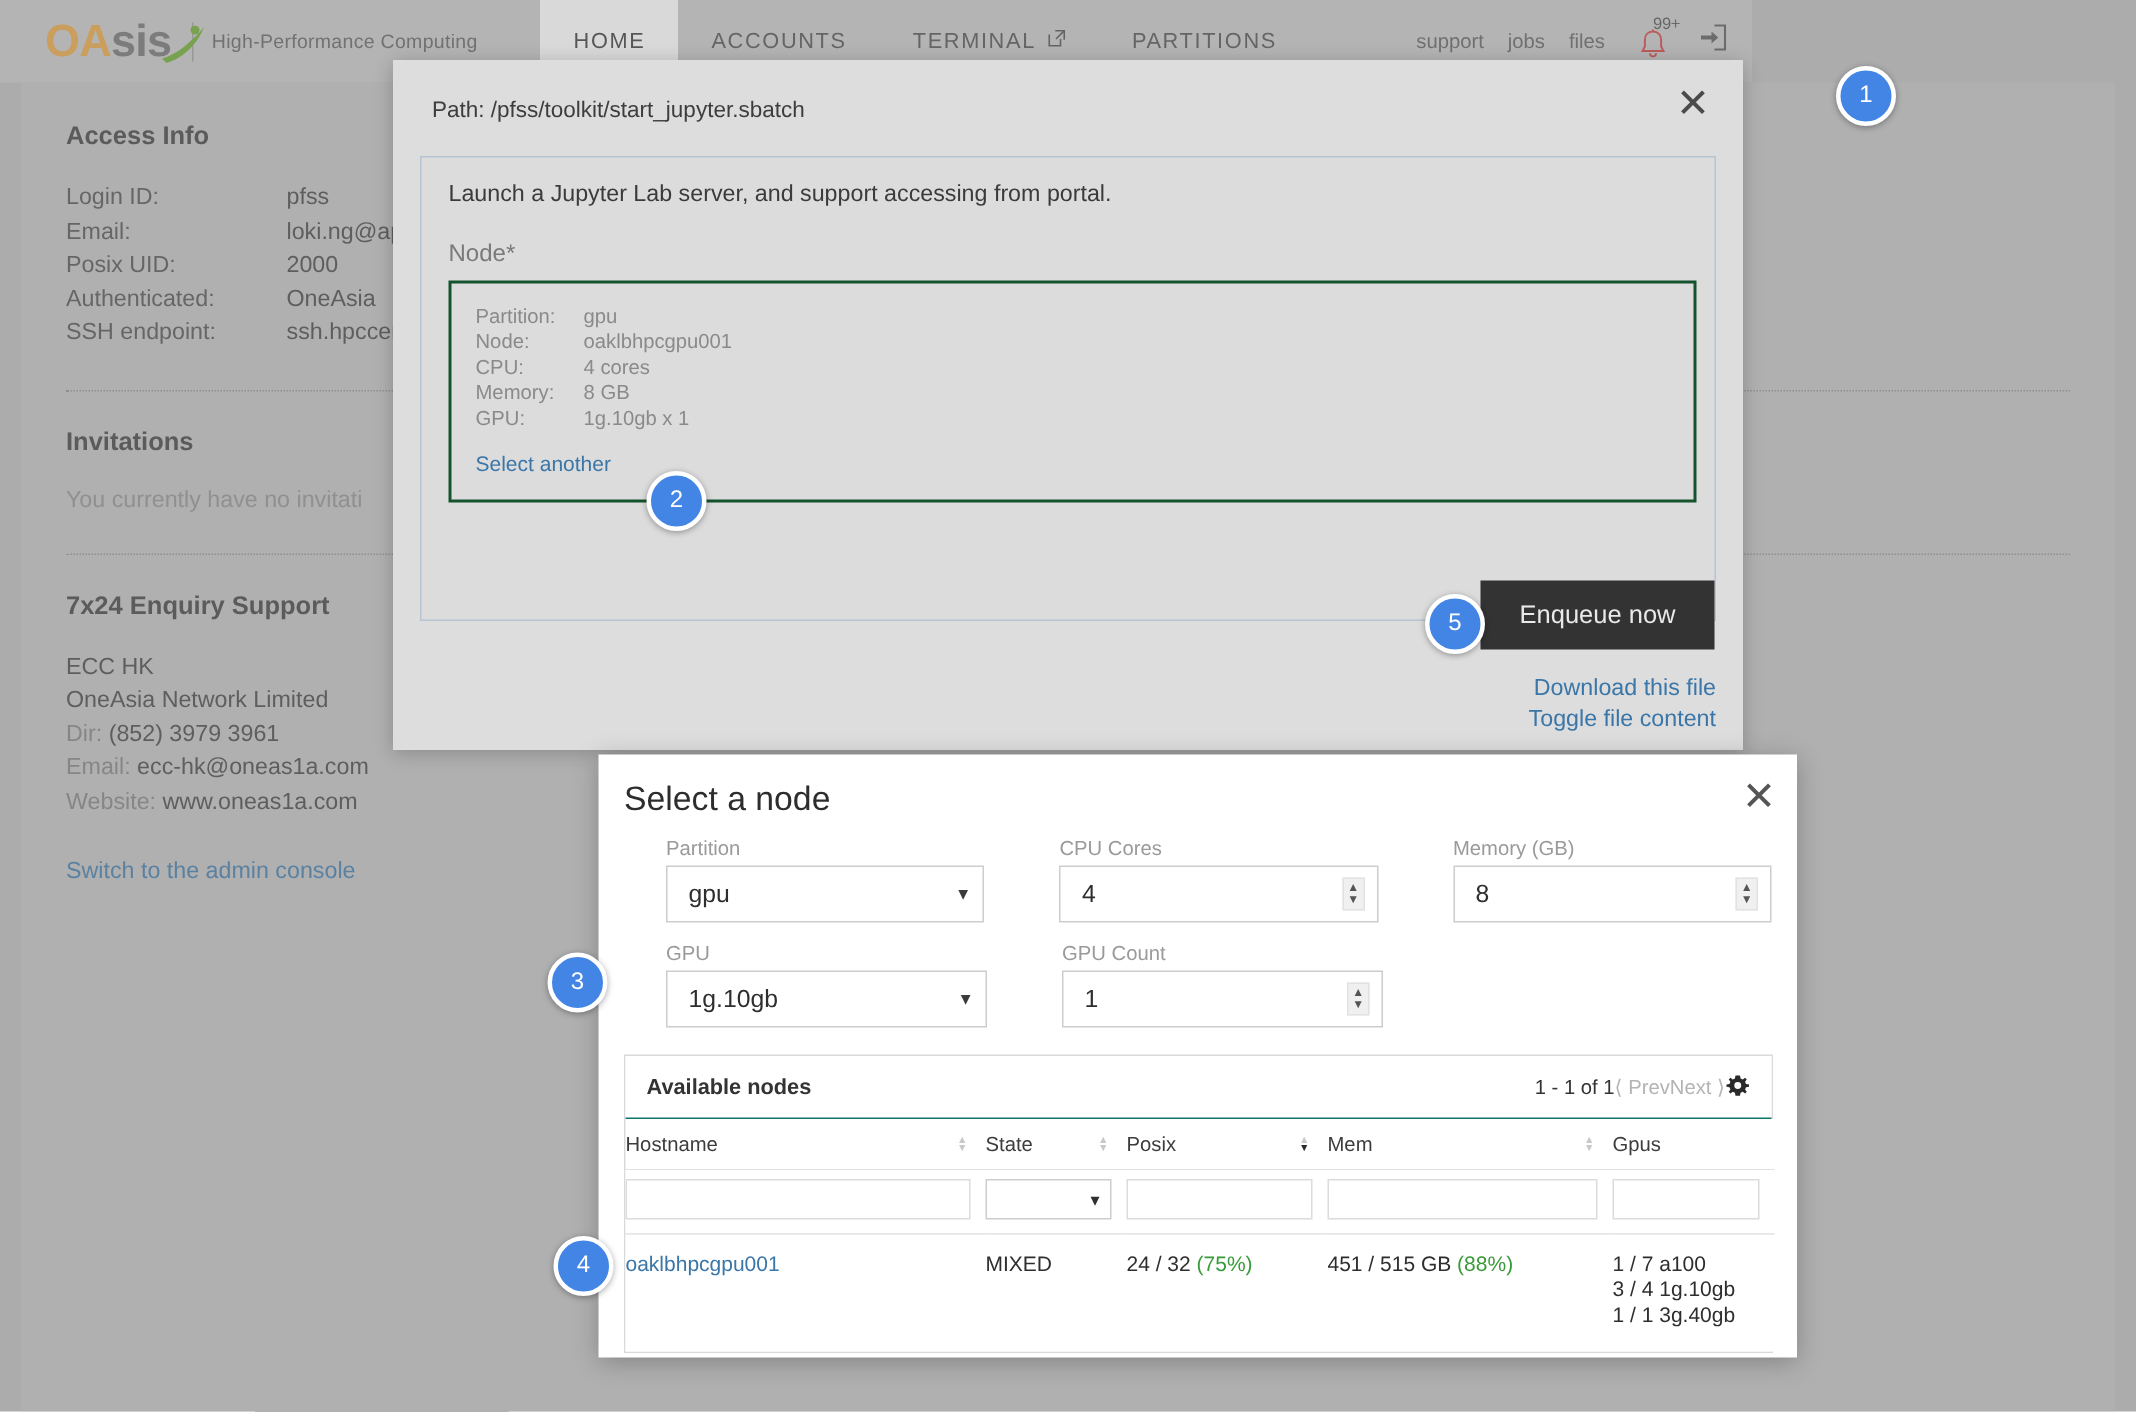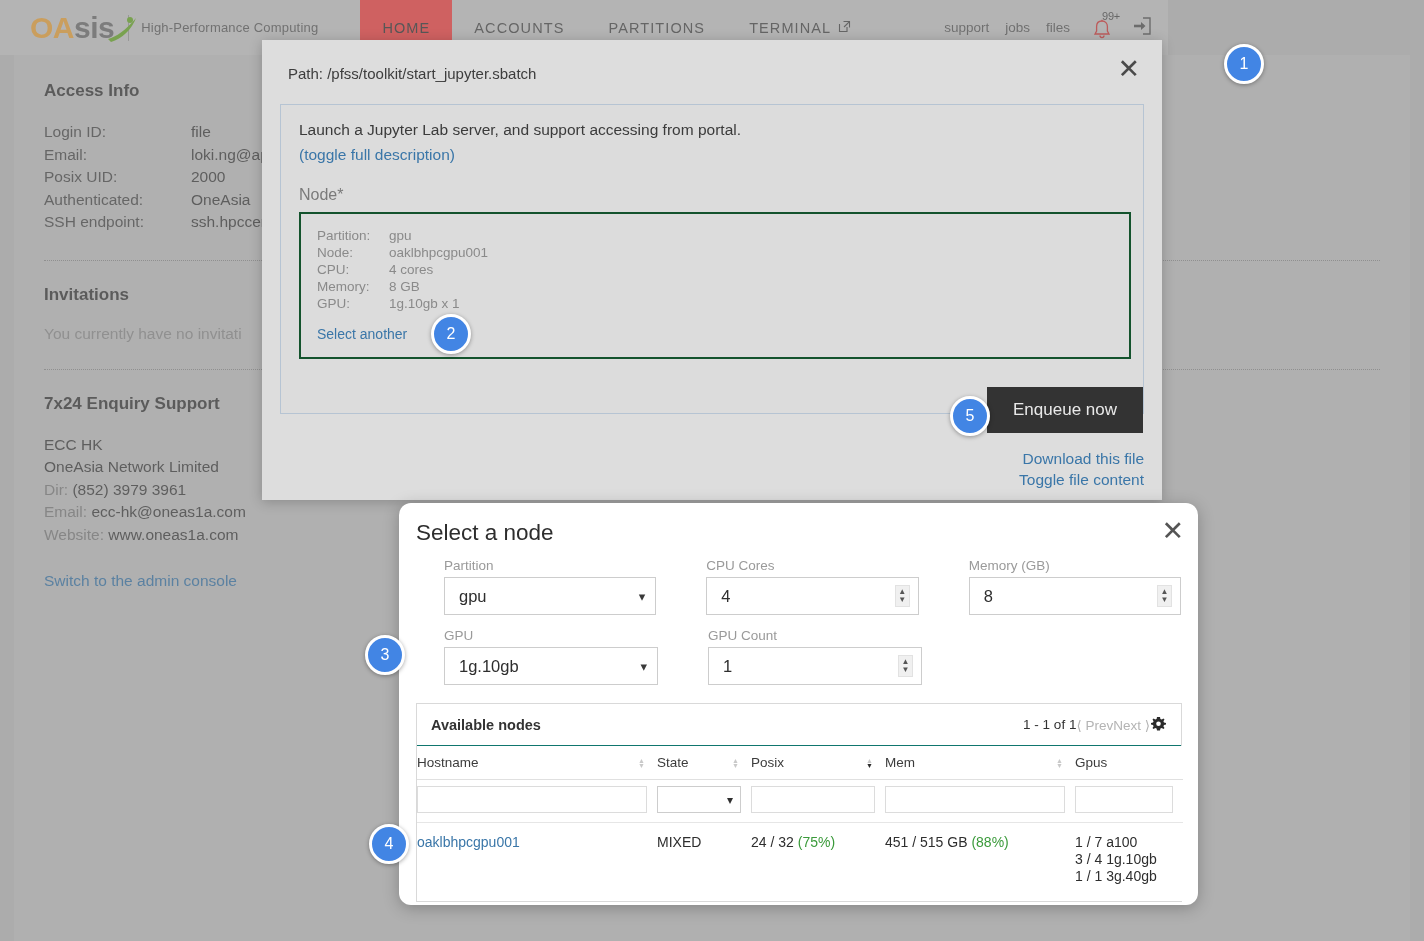--- a/index.html
+++ b/index.html
@@ -35,21 +35,21 @@
     width: 1px; height: 26px; background: #9a9a9a; margin: 0 12px 0 14px;
   }
   .brand-tag { color: #5d5d5d; font-size: 13px; letter-spacing: .2px; }
 
   .mainnav { display: flex; align-items: stretch; height: 55px; margin-left: 42px; }
   .navitem {
     display: flex; align-items: center; padding: 0 22px;
     font-size: 14.5px; letter-spacing: 1.1px; color: #4a4a4a;
     height: 55px; cursor: pointer; white-space: nowrap;
   }
-  .navitem.active { background: #ef4444; color: #343434; }
+  .navitem.active { background: #ffffff; color: #343434; }
   .ext-ic { margin-left: 7px; display: inline-block; }
 
   .rightnav {
     position: absolute; right: 16px; top: 0; height: 55px;
     display: flex; align-items: center; gap: 16px;
   }
   .rl { font-size: 13.5px; color: #5b5b5b; cursor: pointer; }
   .bellwrap { position: relative; width: 22px; height: 26px; margin-left: 6px; cursor: pointer; }
   .bellbadge {
     position: absolute; top: -5px; left: 10px; font-size: 11px; color: #4d4d4d;
@@ -115,21 +115,21 @@
     font-family: inherit;
   }
   .enq-links {
     position: absolute; right: 18px; bottom: 10px; text-align: right;
   }
   .enq-links div { color: #3a76a8; font-size: 15.5px; line-height: 21px; cursor: pointer; }
 
   
   .sn-modal {
     position: absolute; left: 399px; top: 503px; width: 799px; height: 402px;
-    background: #ffffff; box-shadow: 0 3px 16px rgba(0,0,0,0.25); border-radius: 12px;
+    background: #ffffff; box-shadow: 0 3px 16px rgba(0,0,0,0.25);
   }
   .sn-inner { padding: 17px 17px 0 17px; position: relative; }
   .sn-title { font-size: 22.5px; color: #2d2d2d; margin: 0 0 12px 0; font-weight: normal; }
   .sn-close {
     position: absolute; right: 14px; top: 15px; font-size: 27px; color: #555;
     cursor: pointer; line-height: 1; font-weight: bold;
   }
   .field-grid { display: flex; gap: 22px; }
   .field { }
   .field.w { width: 242px; padding-left: 28px; }
@@ -218,33 +218,33 @@
       <div class="brand-divider"></div>
       <div class="brand-tag">High-Performance Computing</div>
     </div>
 
     <div class="mainnav">
       <div class="navitem active">
         <span>HOME</span>
       </div>
       <div class="navitem">
         <span>ACCOUNTS</span>
-      </div>
-      <div class="navitem">
-        <span>PARTITIONS</span>
       </div>
       <div class="navitem">
         <span>TERMINAL</span>
         <span class="ext-ic">
           <svg width="13" height="13" viewBox="0 0 13 13">
             <path d="M1.5 4 L1.5 11.5 L9 11.5 L9 7" fill="none" stroke="#4a4a4a" stroke-width="1.1"></path>
             <path d="M5.5 1.5 L11.5 1.5 L11.5 7.5" fill="none" stroke="#4a4a4a" stroke-width="1.1"></path>
             <path d="M6 7 L11.2 1.8" fill="none" stroke="#4a4a4a" stroke-width="1.1"></path>
           </svg>
         </span>
+      </div>
+      <div class="navitem">
+        <span>PARTITIONS</span>
       </div>
     </div>
 
     <div class="rightnav">
       <span class="rl">support</span>
       <span class="rl">jobs</span>
       <span class="rl">files</span>
       <span class="bellwrap">
         <span class="bellbadge">99+</span>
         <svg width="20" height="22" viewBox="0 0 20 22" style="position:absolute;left:0;top:4px;">
@@ -262,21 +262,21 @@
       </span>
     </div>
   </div>
 
   <div class="content">
     <div class="inner">
       <h2 class="sect">Access Info</h2>
 
       <div class="kv">
         <div class="k">Login ID:</div>
-        <div class="v">file</div>
+        <div class="v">pfss</div>
       </div>
       <div class="kv">
         <div class="k">Email:</div>
         <div class="v">loki.ng@app</div>
       </div>
       <div class="kv">
         <div class="k">Posix UID:</div>
         <div class="v">2000</div>
       </div>
       <div class="kv">
@@ -319,21 +319,20 @@
   <div class="scrim"></div>
 
   <div class="enq-modal">
     <div class="enq-head">
       <div class="enq-path">Path: /pfss/toolkit/start_jupyter.sbatch</div>
       <div class="enq-close">✕</div>
     </div>
 
     <div class="enq-body">
       <div class="desc">Launch a Jupyter Lab server, and support accessing from portal.</div>
-      <div class="toggle-link">(toggle full description)</div>
 
       <div class="node-label">Node*</div>
       <div class="node-box">
         <div class="node-row">
           <div class="nk">Partition:</div>
           <div class="nv">gpu</div>
         </div>
         <div class="node-row">
           <div class="nk">Node:</div>
           <div class="nv">oaklbhpcgpu001</div>

